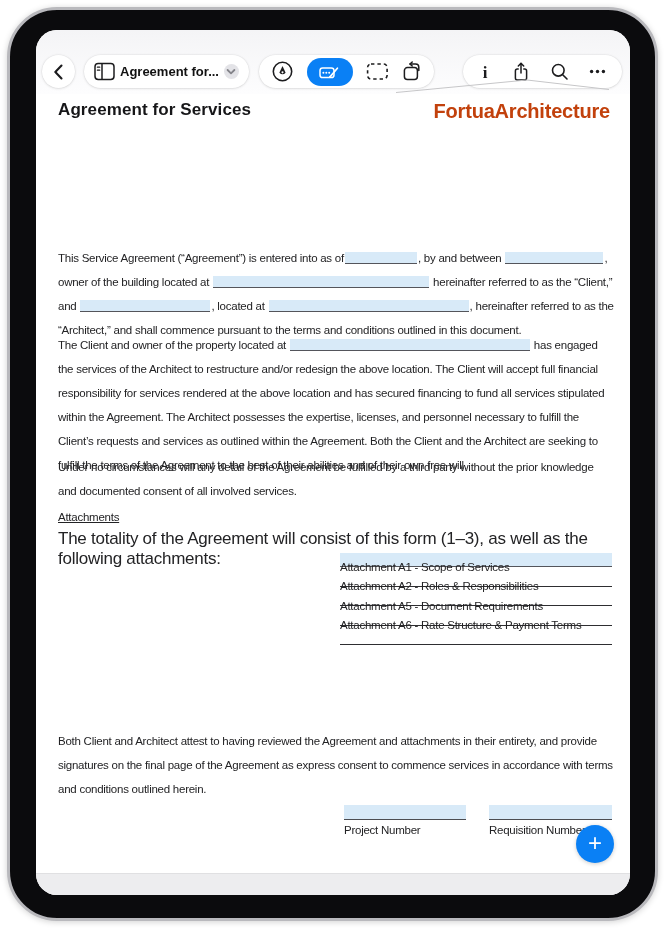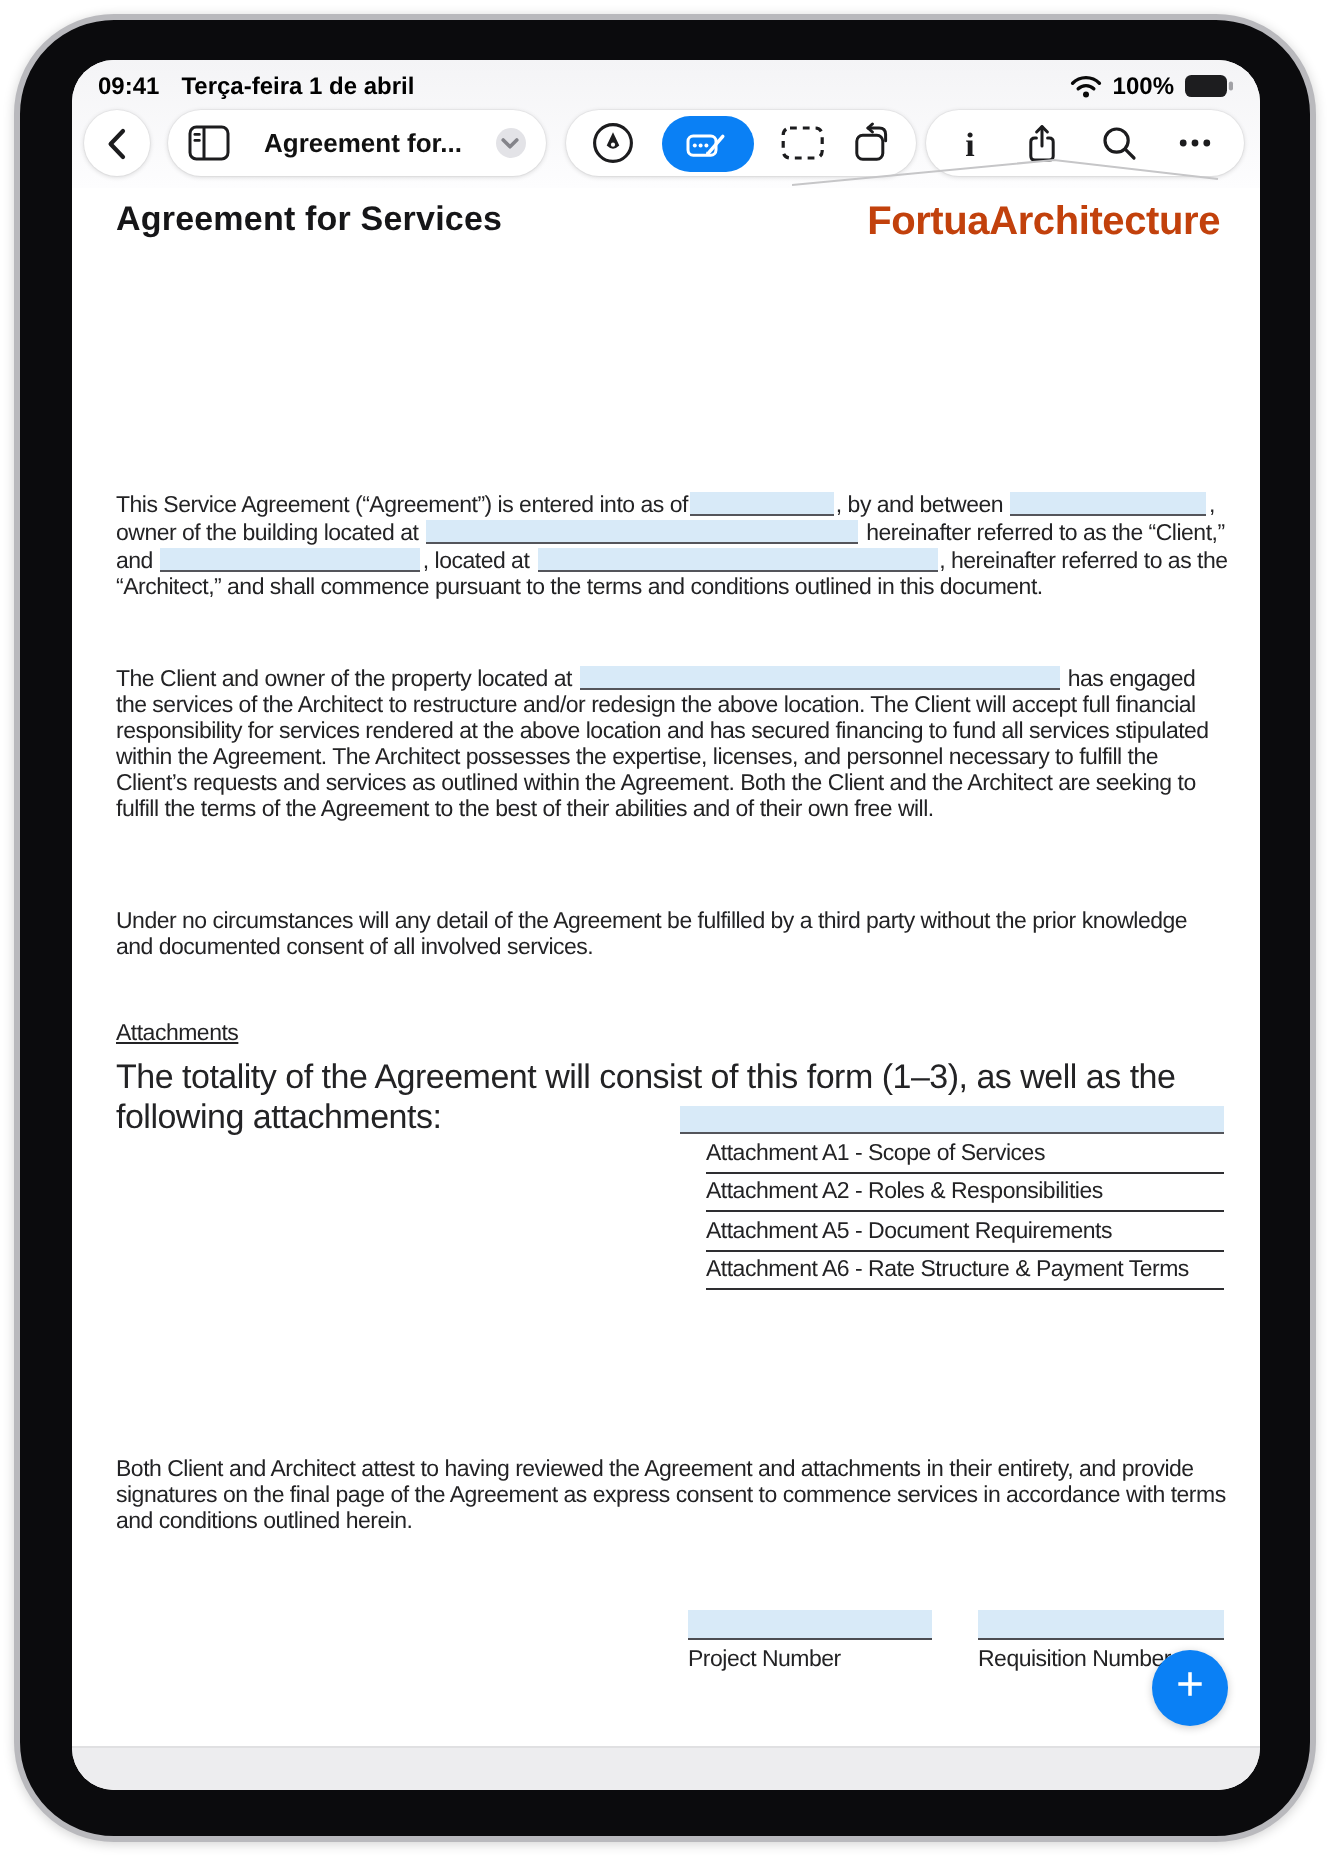--- a/index.html
+++ b/index.html
@@ -20,52 +20,52 @@
             display:flex; align-items:center; font-size:12px; font-weight:700; color:#000; }
   .status .date { margin-left:11px; font-weight:600; }
   .status .right { margin-left:auto; display:flex; align-items:center; gap:5px; }
 
   
   .toolbar { position:absolute; top:25px; left:6px; right:8px; height:33px;
              display:flex; align-items:center; }
   .pill { background:#ffffff; border-radius:17px; height:33px; display:flex; align-items:center;
           box-shadow:0 .5px 2.5px rgba(0,0,0,.16), 0 0 0 .5px rgba(0,0,0,.03); }
   .circle-btn { width:33px; justify-content:center; }
-  .title-pill { margin-left:9px; padding:0 10px; gap:17px; }
+  .title-pill { margin-left:9px; padding:0 10px; gap:5px; }
   .doc-title-label { font-size:13px; font-weight:700; color:#111; }
   .chev-badge { width:15px; height:15px; border-radius:50%; background:#e3e3e7;
                 display:flex; align-items:center; justify-content:center; }
   .tools-pill { margin-left:10px; padding:0 12px; gap:13px; }
   .active-tool { width:46px; height:28px; border-radius:14px; display:flex;
                  align-items:center; justify-content:center; }
   .right-pill { margin-left:auto; padding:0 15px; gap:19px; }
   .tb-icon { display:flex; align-items:center; justify-content:center; }
 
   
   .page { position:absolute; top:0; left:0; right:0; bottom:0; color:#202022; }
   .doc-header-title { position:absolute; top:70px; left:22px; font-size:17px; font-weight:700;
                       color:#161618; letter-spacing:.1px; }
   .logo-text { position:absolute; top:70px; right:20px; font-size:20px; font-weight:600;
                color:#c2410c; letter-spacing:-.2px; }
   .roof { position:absolute; top:48px; right:20px; }
 
-  .para { position:absolute; left:22px; width:556px; font-size:11.5px; line-height:13px;
+  .para { position:absolute; left:22px; width:556px; font-size:11.5px; line-height:24px;
           letter-spacing:-.25px; color:#232325; }
   .blank { display:inline-block; height:12px; background:#d8eaf8;
            border-bottom:1px solid #54555b; vertical-align:-2px; margin:0 1px; }
 
   .att-heading { position:absolute; top:481px; left:22px; font-size:11.5px; letter-spacing:-.25px;
                  text-decoration:underline; color:#232325; }
   .att-intro { position:absolute; top:499px; left:22px; width:556px; font-size:17px;
                letter-spacing:-.25px; color:#232325; }
 
   .att-table { position:absolute; top:523px; left:304px; width:272px; }
   .att-blank { height:14px; background:#d8eaf8; border-bottom:1px solid #54555b; }
-  .att-row { height:19.6px; display:flex; align-items:flex-end; padding-bottom:3px;
-             border-bottom:1px solid #2e2e31; font-size:11.5px; letter-spacing:-.25px; color:#232325;margin-left:13px; }
+  .att-row { height:19.6px; display:flex; align-items:flex-end; padding-bottom:13px;
+             border-bottom:1px solid #2e2e31; font-size:11.5px; letter-spacing:-.25px; color:#232325; }
 
   .closing { top:699px; }
 
   .field { position:absolute; top:775px; }
   .field .fill { height:15px; background:#d8eaf8; border-bottom:1px solid #4c4d52; }
   .field .lbl { margin-top:4px; font-size:11.5px; letter-spacing:-.25px; color:#232325; }
   .field-1 { left:22px; width:262px; }
   .field-2 { left:308px; width:122px; }
   .field-3 { left:453px; width:123px; }
 
@@ -78,40 +78,20 @@
          line-height:1; padding-bottom:2px; }
 </style>
 </head>
 <body>
 
 <div class="device">
   <div class="frame"></div>
   <div class="screen">
     <div class="chrome-bg"></div>
 
-    <div class="status">
-      <span>09:41</span>
-      <span class="date">Terça-feira 1 de abril</span>
-      <span class="right">
-        <span class="tb-icon">
-          <svg width="16" height="12" viewBox="0 0 16 12">
-            <path d="M1.3,4.6 A9.4,9.4 0 0 1 14.7,4.6" fill="none" stroke="#0a0a0a" stroke-width="1.7" stroke-linecap="round"></path>
-            <path d="M4.1,7.4 A5.6,5.6 0 0 1 11.9,7.4" fill="none" stroke="#0a0a0a" stroke-width="1.7" stroke-linecap="round"></path>
-            <circle cx="8" cy="10.3" r="1.5" fill="#0a0a0a"></circle>
-          </svg>
-        </span>
-        <span>100%</span>
-        <span class="tb-icon">
-          <svg width="25" height="12" viewBox="0 0 25 12">
-            <rect x="0.5" y="0.5" width="21" height="11" rx="3.2" fill="#1d1d1f"></rect>
-            <rect x="22.4" y="3.8" width="2.1" height="4.4" rx="1" fill="rgba(60,60,67,0.45)"></rect>
-          </svg>
-        </span>
-      </span>
-    </div>
 
     <div class="toolbar">
       <div class="pill circle-btn">
         <span class="tb-icon">
           <svg width="18" height="20" viewBox="0 0 18 20">
             <path d="M11.5,3.5 L5.3,10 L11.5,16.5" fill="none" stroke="#1c1c1e" stroke-width="2.1" stroke-linecap="round" stroke-linejoin="round"></path>
           </svg>
         </span>
       </div>
 

